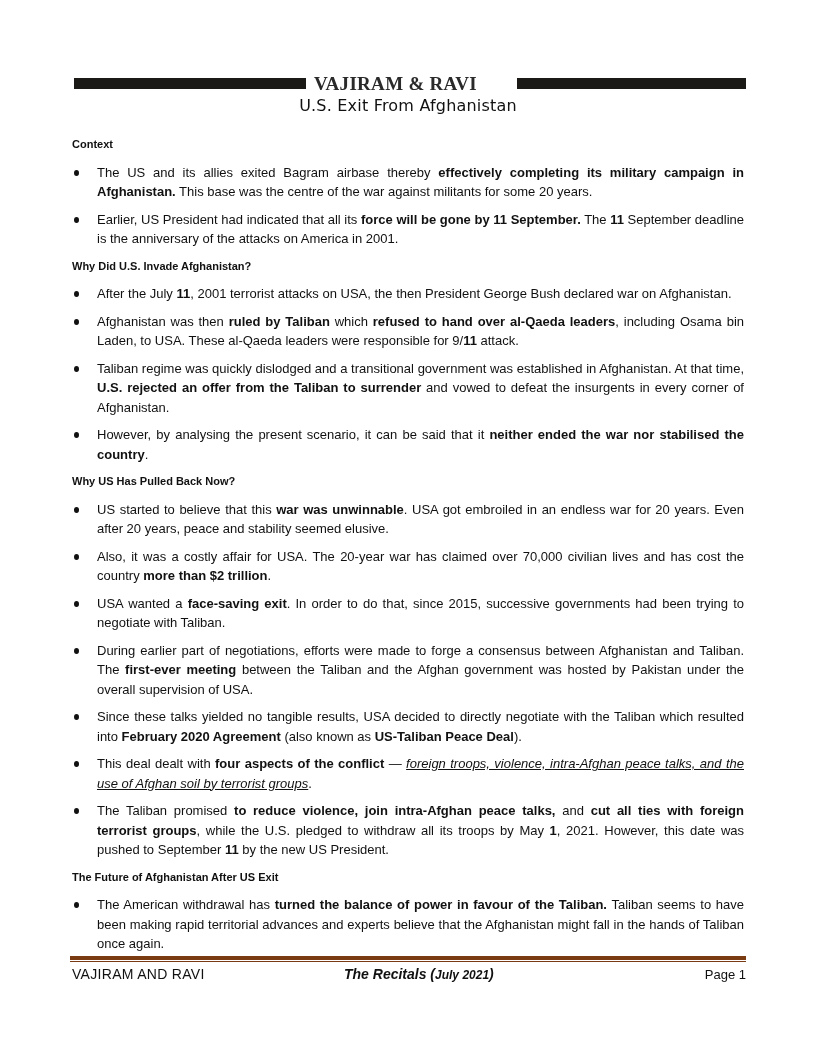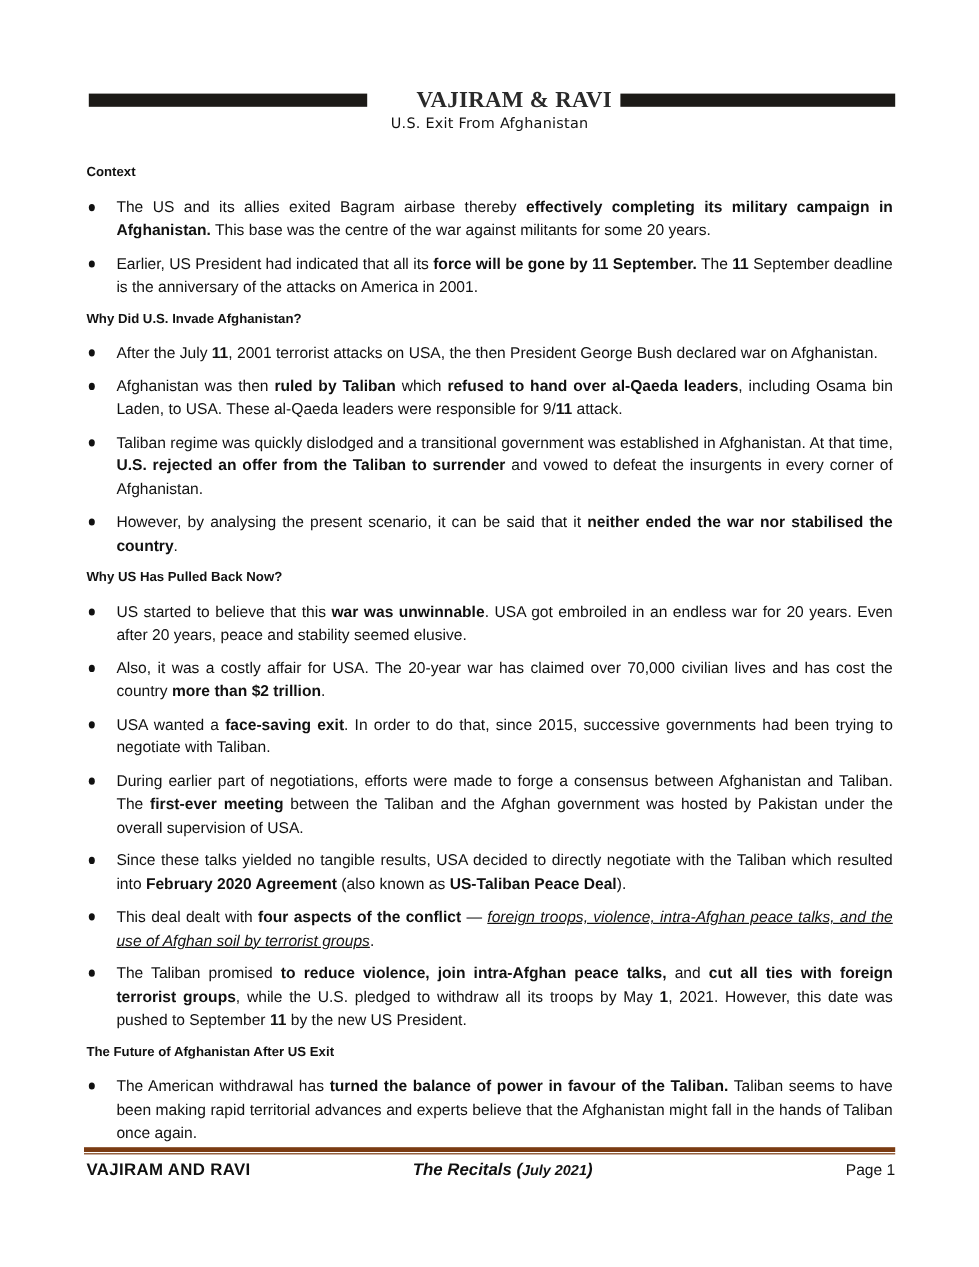--- a/index.html
+++ b/index.html
@@ -2,37 +2,37 @@
 <html><head>
 <meta charset="utf-8">
 <style>
   html, body { margin: 0; padding: 0; background: #ffffff; }
   body { width: 816px; height: 1056px; position: relative; overflow: hidden;
          font-family: "Liberation Sans", sans-serif; color: #111; }
   .banner { position: absolute; left: 74px; top: 74px; width: 672px; height: 20px; }
   .banner .bar { position: absolute; top: 4px; height: 11px; background: #1c1a17; }
   .banner .bar.left { left: 0; width: 232px; }
   .banner .bar.right { left: 443px; width: 229px; }
-  .banner .brand { position: absolute; left: 240px; top: -1px; width: 196px; text-align: right;
+  .banner .brand { position: absolute; left: 240px; top: -1px; width: 196px; text-align: left;
                    font-family: "Liberation Serif", serif; font-weight: bold; font-size: 19px;
                    letter-spacing: 0.3px; color: #2a2a2a; }
   .title { position: absolute; left: 0; top: 96px; width: 816px; text-align: center;
-           font-family: "DejaVu Sans", sans-serif; font-size: 12px; color: #111; letter-spacing: 0.2px; }
+           font-family: "DejaVu Sans", sans-serif; font-size: 16px; color: #111; letter-spacing: 0.2px; }
   .content { position: absolute; left: 72px; top: 135px; width: 672px; font-size: 13px; line-height: 19.5px; }
   .heading { font-weight: bold; font-size: 11px; margin: 0 0 8px 0; }
   ul { list-style: none; margin: 0; padding: 0; }
   li { position: relative; padding-left: 25px; margin-bottom: 8px; text-align: justify; }
   li .dot { position: absolute; left: 2px; top: 7px; width: 5px; height: 6px; border-radius: 50%; background: #111; }
   .section { margin-bottom: 0px; }
   b { font-weight: bold; }
   .ul-it { font-style: italic; text-decoration: underline; }
   .footer-rule { position: absolute; left: 70px; top: 956px; width: 676px; height: 4px; background: #7a3b12; }
   .footer-rule2 { position: absolute; left: 70px; top: 961px; width: 676px; height: 1px; background: #7a3b12; }
   .footer { position: absolute; left: 70px; top: 966px; width: 676px; height: 20px; font-size: 14px; }
-  .footer .left { position: absolute; left: 2px; top: 0; font-weight: bold; letter-spacing: 0.3px; }
+  .footer .left { position: absolute; left: 2px; top: 0; font-weight: normal; letter-spacing: 0.3px; }
   .footer .mid { position: absolute; left: 252px; top: 0; font-style: italic; font-weight: bold; margin-left: 22px; }
   .footer .mid .sm { font-size: 12px; }
   .footer .right { position: absolute; right: 0; top: 1px; font-size: 13px; }
 </style>
 </head>
 <body>
 
 <div class="banner">
   <div class="bar left"></div>
   <div class="brand">VAJIRAM &amp; RAVI</div>

